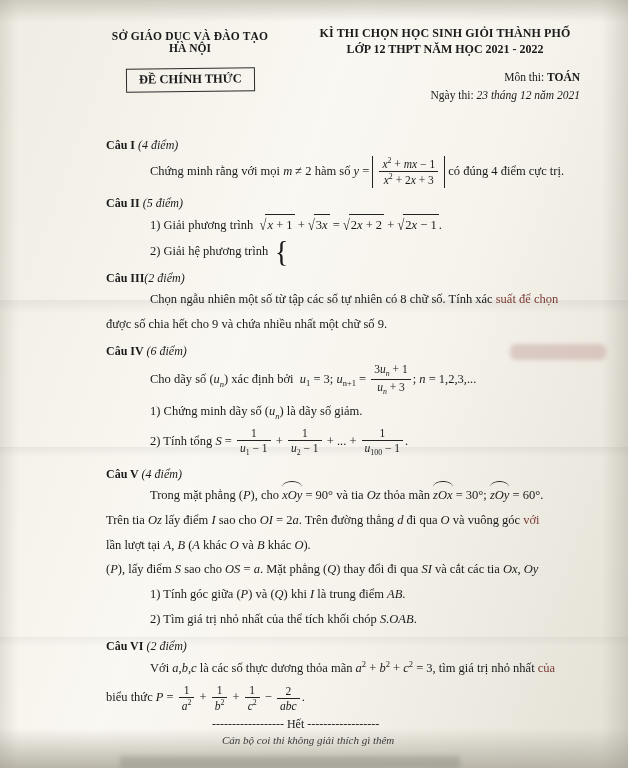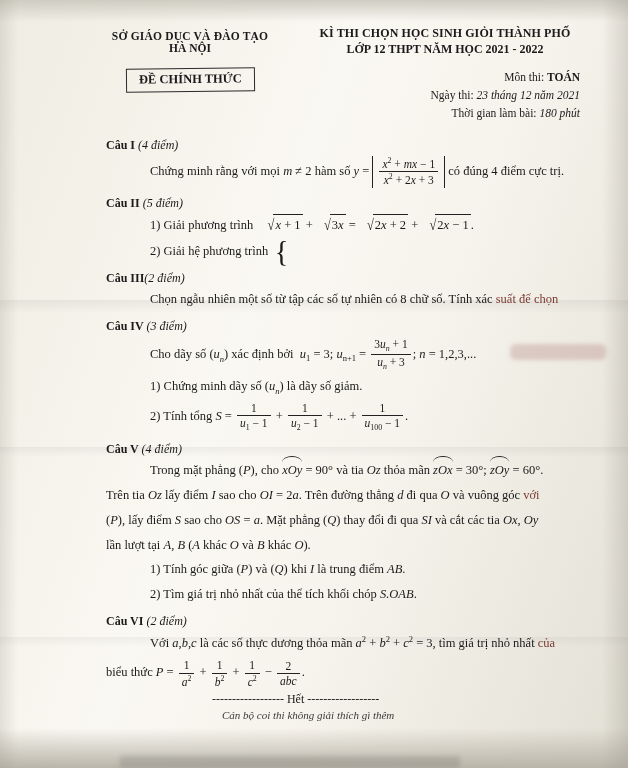--- a/index.html
+++ b/index.html
@@ -57,21 +57,21 @@
   .line.n{margin-left:150px;}
   .tail{margin-left:106px;}
   .mi{font-style:italic;font-family:"Liberation Serif",serif;}
   sub{font-size:.68em;}
   sup{font-size:.68em;}
 
   
   .frac{display:inline-block;vertical-align:middle;text-align:center;font-size:.92em;margin:0 2px;}
   .frac .num{display:block;padding:0 3px;border-bottom:1px solid #222;line-height:1.25;text-align:center;}
   .frac .den{display:block;padding:0 3px;line-height:1.3;}
-  .rad{display:inline-block;white-space:nowrap;margin-left:8px;}
+  .rad{display:inline-block;white-space:nowrap;}
   .rad>.sym{display:inline-block;transform:scale(1,1.25);}
   .rad>.arg{display:inline-block;border-top:1px solid #222;padding:0 2px;margin-left:-1px;}
   .abs{display:inline-block;border-left:1px solid #222;border-right:1px solid #222;padding:0 4px;}
   .brace{display:inline-flex;align-items:center;vertical-align:middle;}
   .brace>.bch{font-size:2.35em;line-height:.8;font-weight:300;margin-right:2px;}
   .brace>.rows{display:inline-block;}
   .brace .r{display:block;line-height:1.85;}
   .ov{position:relative;display:inline-block;}
   .ov>.arc{position:absolute;left:0;right:0;top:-4px;height:5px;
     border-top:1px solid #222;border-radius:50% 50% 0 0/100% 100% 0 0;}
@@ -108,24 +108,20 @@
       <div class="t2">LỚP 12 THPT NĂM HỌC 2021 - 2022</div>
       <div class="meta">
         <div>
           <span>Môn thi:</span>
           <b>TOÁN</b>
         </div>
         <div>
           <span>Ngày thi:</span>
           <i>23 tháng 12 năm 2021</i>
         </div>
-        <div>
-          <span>Thời gian làm bài:</span>
-          <i>180 phút</i>
-        </div>
       </div>
     </div>
   </div>
 
   <div class="body">
 
     <div class="q">
       <div class="qh">
         <span>Câu I</span>
         <i>(4 điểm)</i>
@@ -159,26 +155,29 @@
       </div>
     </div>
 
     <div class="q">
       <div class="qh">
         <span>Câu III</span><i>(2 điểm)</i>
       </div>
       <div class="line">
         Chọn ngẫu nhiên một số từ tập các số tự nhiên có 8 chữ số. Tính xác <span class="redish">suất để chọn</span>
       </div>
+      <div class="line tail">
+        được số chia hết cho 9 và chứa nhiều nhất một chữ số 9.
+      </div>
     </div>
 
     <div class="q">
       <div class="qh">
         <span>Câu IV</span>
-        <i>(3 điểm)</i>
+        <i>(6 điểm)</i>
       </div>
       <div class="line">
         Cho dãy số <span>(<span class="mi">u<sub>n</sub></span>)</span> xác định bởi&nbsp;
         <span class="mi">u</span><sub>1</sub> = 3; <span class="mi">u</span><sub>n+1</sub> =
         <span class="frac"><span class="num">3<span class="mi">u<sub>n</sub></span> + 1</span><span class="den"><span class="mi">u<sub>n</sub></span> + 3</span></span>;
         <span class="mi">n</span> = 1,2,3,...
       </div>
       <div class="line n">
         1) Chứng minh dãy số (<span class="mi">u<sub>n</sub></span>) là dãy số giảm.
       </div>
@@ -195,24 +194,24 @@
         <span>Câu V</span>
         <i>(4 điểm)</i>
       </div>
       <div class="line">
         Trong mặt phẳng (<span class="mi">P</span>), cho <span class="ov"><span class="arc"></span><span class="mi">xOy</span></span> = 90° và tia <span class="mi">Oz</span> thỏa mãn <span class="ov"><span class="arc"></span><span class="mi">zOx</span></span> = 30°; <span class="ov"><span class="arc"></span><span class="mi">zOy</span></span> = 60°.
       </div>
       <div class="line tail">
         Trên tia <span class="mi">Oz</span> lấy điểm <span class="mi">I</span> sao cho <span class="mi">OI</span> = 2<span class="mi">a</span>. Trên đường thẳng <span class="mi">d</span> đi qua <span class="mi">O</span> và vuông góc <span class="redish">với</span>
       </div>
       <div class="line tail">
+        lần lượt tại <span class="mi">A</span>, <span class="mi">B</span> (<span class="mi">A</span> khác <span class="mi">O</span> và <span class="mi">B</span> khác <span class="mi">O</span>).
+      </div>
+      <div class="line tail">
         (<span class="mi">P</span>), lấy điểm <span class="mi">S</span> sao cho <span class="mi">OS</span> = <span class="mi">a</span>. Mặt phẳng (<span class="mi">Q</span>) thay đổi đi qua <span class="mi">SI</span> và cắt các tia <span class="mi">Ox</span>, <span class="mi">Oy</span>
-      </div>
-      <div class="line tail">
-        lần lượt tại <span class="mi">A</span>, <span class="mi">B</span> (<span class="mi">A</span> khác <span class="mi">O</span> và <span class="mi">B</span> khác <span class="mi">O</span>).
       </div>
       <div class="line n">
         1) Tính góc giữa (<span class="mi">P</span>) và (<span class="mi">Q</span>) khi <span class="mi">I</span> là trung điểm <span class="mi">AB</span>.
       </div>
       <div class="line n">
         2) Tìm giá trị nhỏ nhất của thể tích khối chóp <span class="mi">S.OAB</span>.
       </div>
     </div>
 
     <div class="q">

